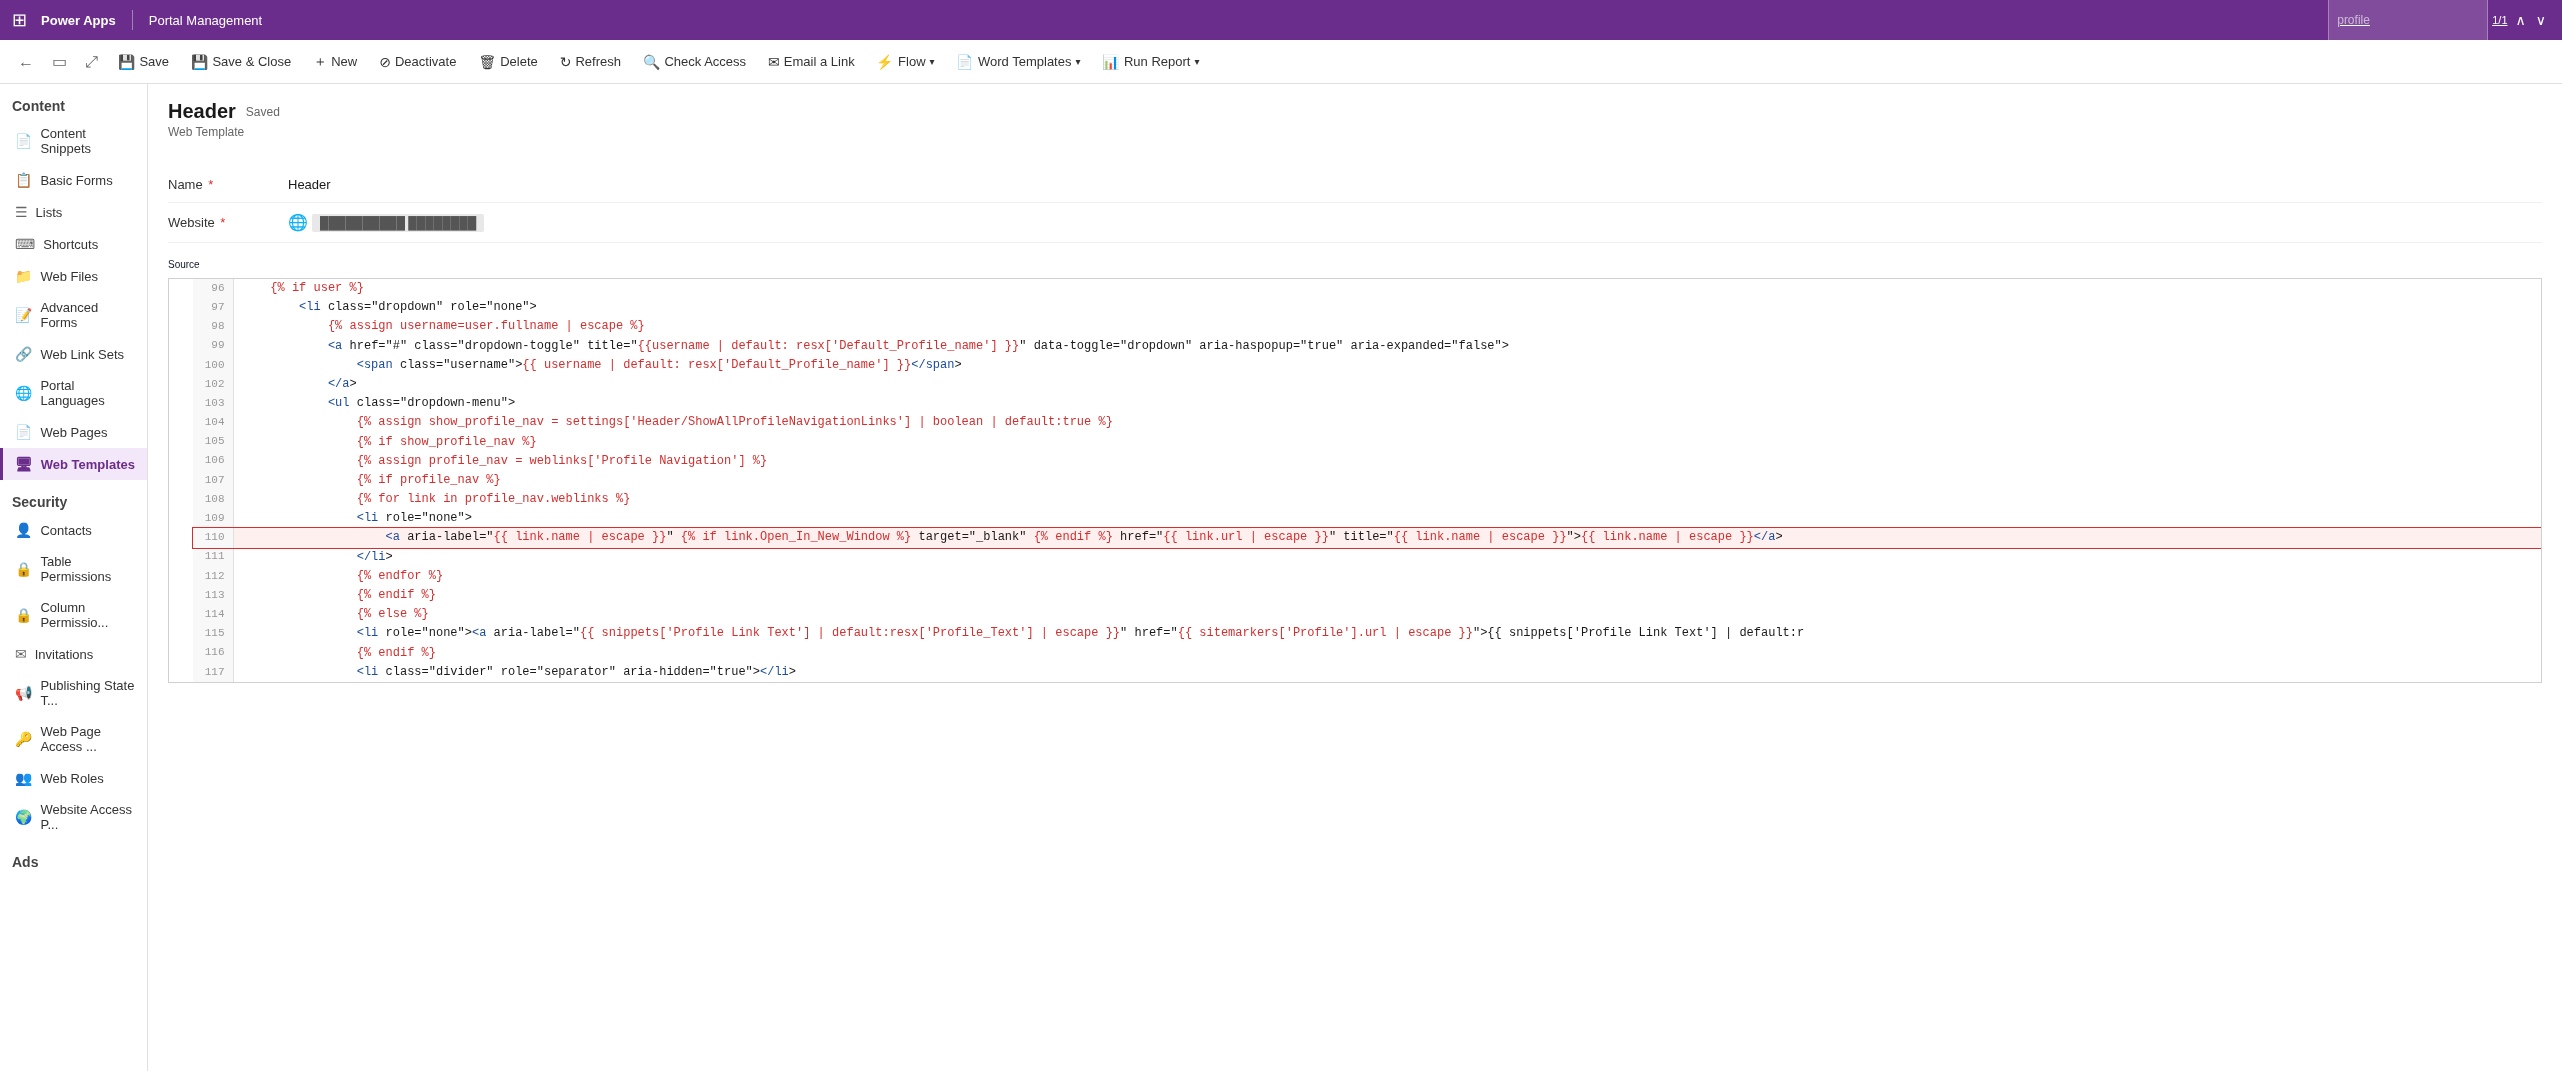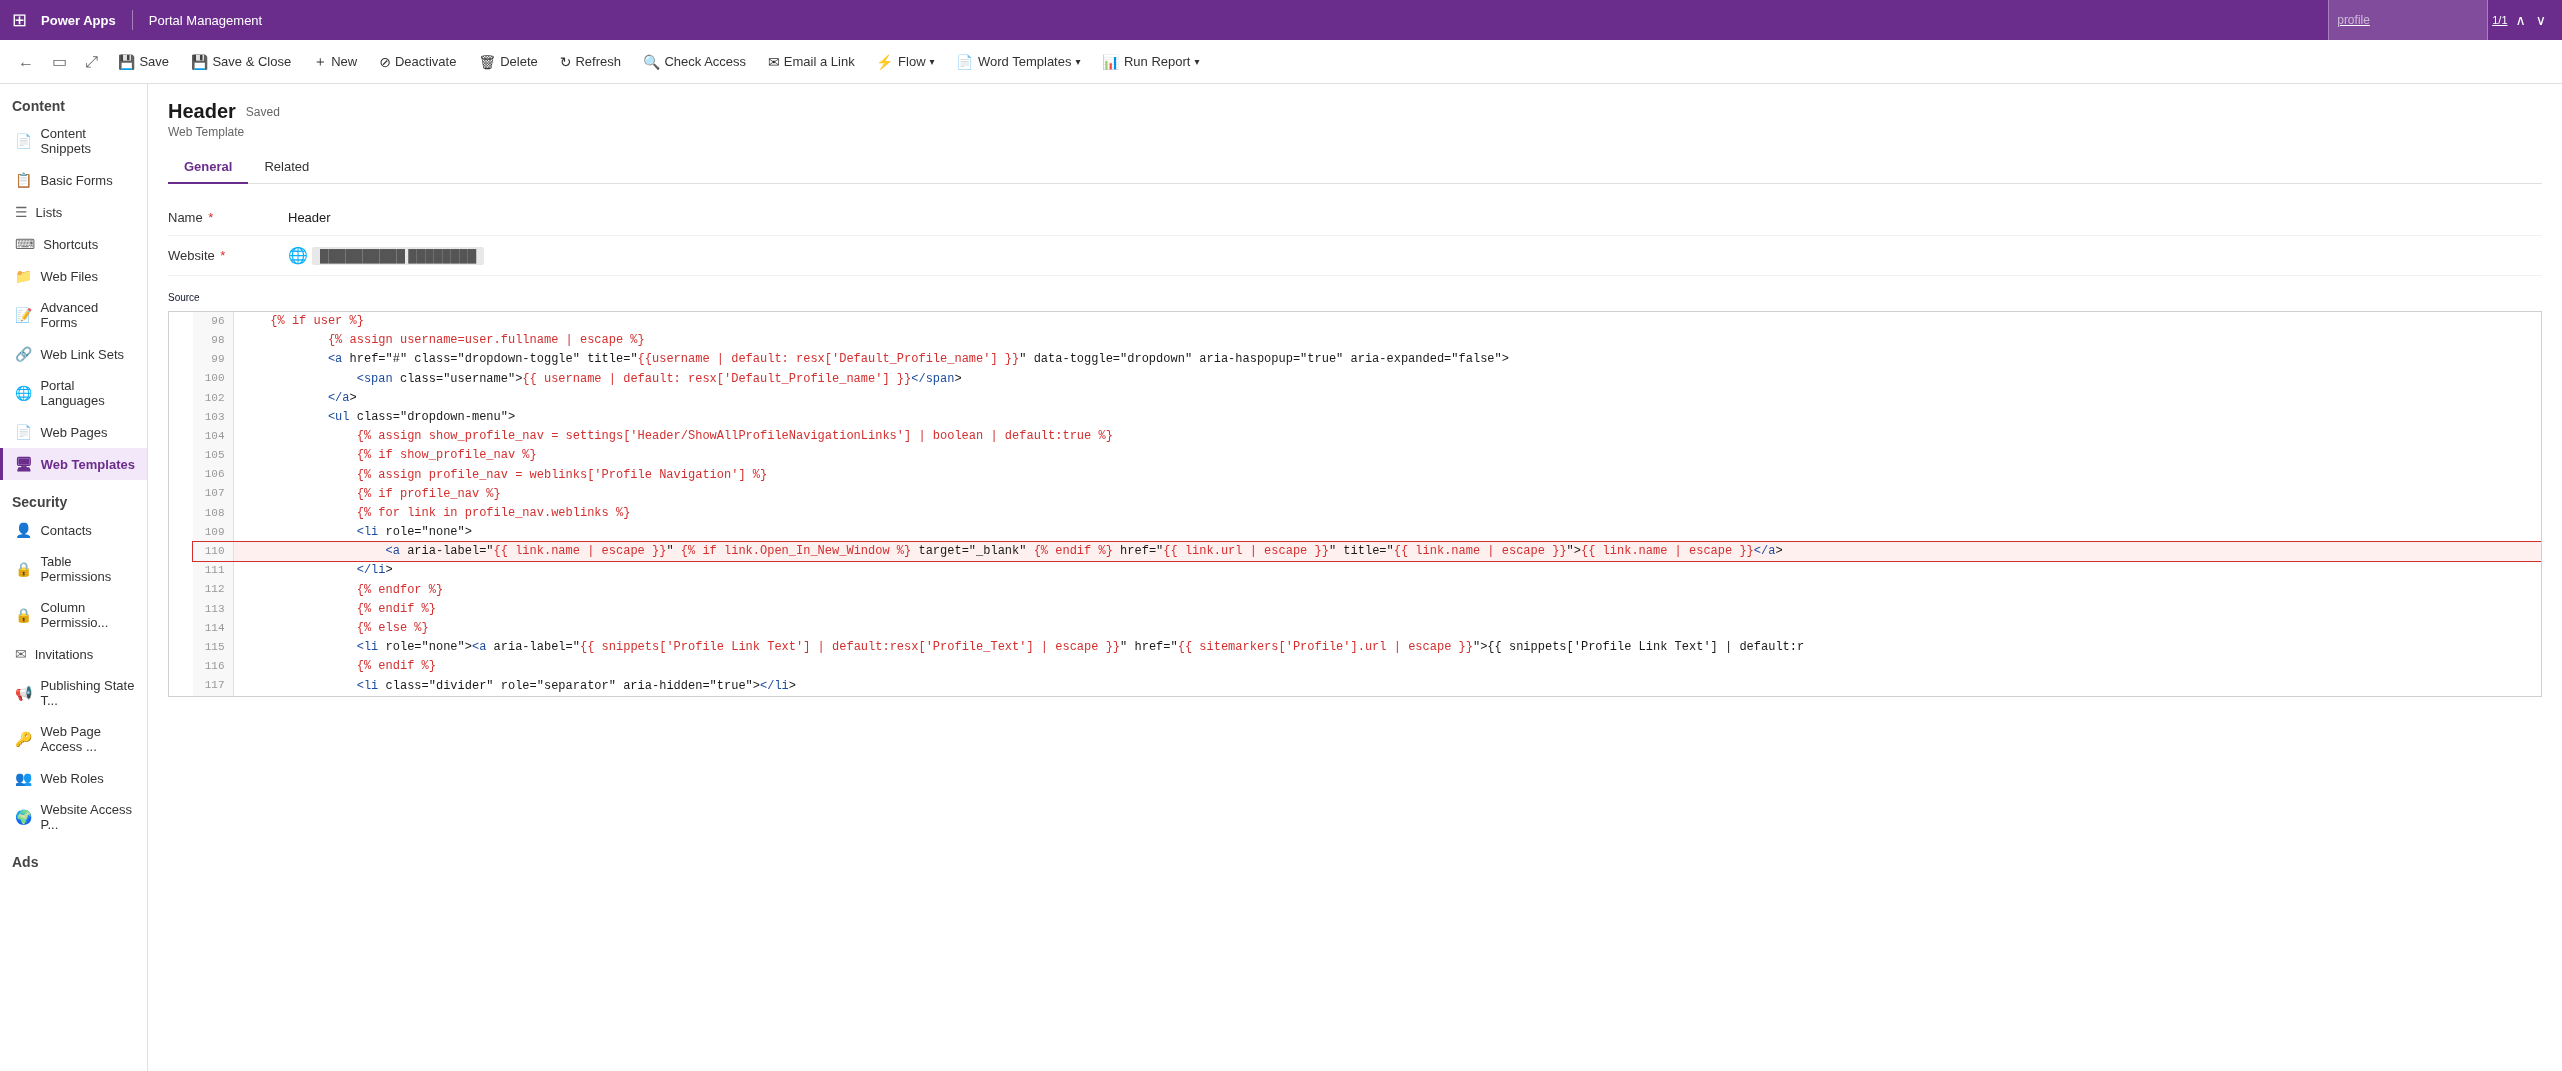--- a/index.html
+++ b/index.html
@@ -445,24 +445,20 @@
 
   <div class="content-area">
 
     <div class="page-header">
       <div class="page-title-row">
         <span class="page-title">Header</span>
         <span class="saved-badge">Saved</span>
       </div>
       <div class="page-subtitle">Web Template</div>
 
-      <div class="tabs-row">
-        <div class="tab active">General</div>
-        <div class="tab">Related</div>
-      </div>
     </div>
 
     <div class="form-section">
       <div class="form-row">
         <span class="form-label">
           <span>Name</span>
           <span class="form-required">*</span>
         </span>
         <span class="form-value">Header</span>
       </div>
@@ -479,20 +475,24 @@
     <div class="source-section">
       <div class="source-label">Source</div>
       <div class="code-editor">
         <table class="code-table">
           <tbody id="code-body">
               <tr>
                 <td class="line-num">96</td>
                 <td class="line-code">    <span class="tmpl">{% if user %}</span></td>
               </tr>
               <tr>
+                <td class="line-num">97</td>
+                <td class="line-code">        <span class="tag">&lt;li</span> class="dropdown" role="none"&gt;</td>
+              </tr>
+              <tr>
                 <td class="line-num">98</td>
                 <td class="line-code">            <span class="tmpl">{% assign username=user.fullname | escape %}</span></td>
               </tr>
               <tr>
                 <td class="line-num">99</td>
                 <td class="line-code">            <span class="tag">&lt;a</span> href="#" class="dropdown-toggle" title="<span class="tmpl">{{username | default: resx['Default_Profile_name'] }}</span>" data-toggle="dropdown" aria-haspopup="true" aria-expanded="false"&gt;</td>
               </tr>
               <tr>
                 <td class="line-num">100</td>
                 <td class="line-code">                <span class="tag">&lt;span</span> class="username"&gt;<span class="tmpl">{{ username | default: resx['Default_Profile_name'] }}</span><span class="tag">&lt;/span</span>&gt;</td>

